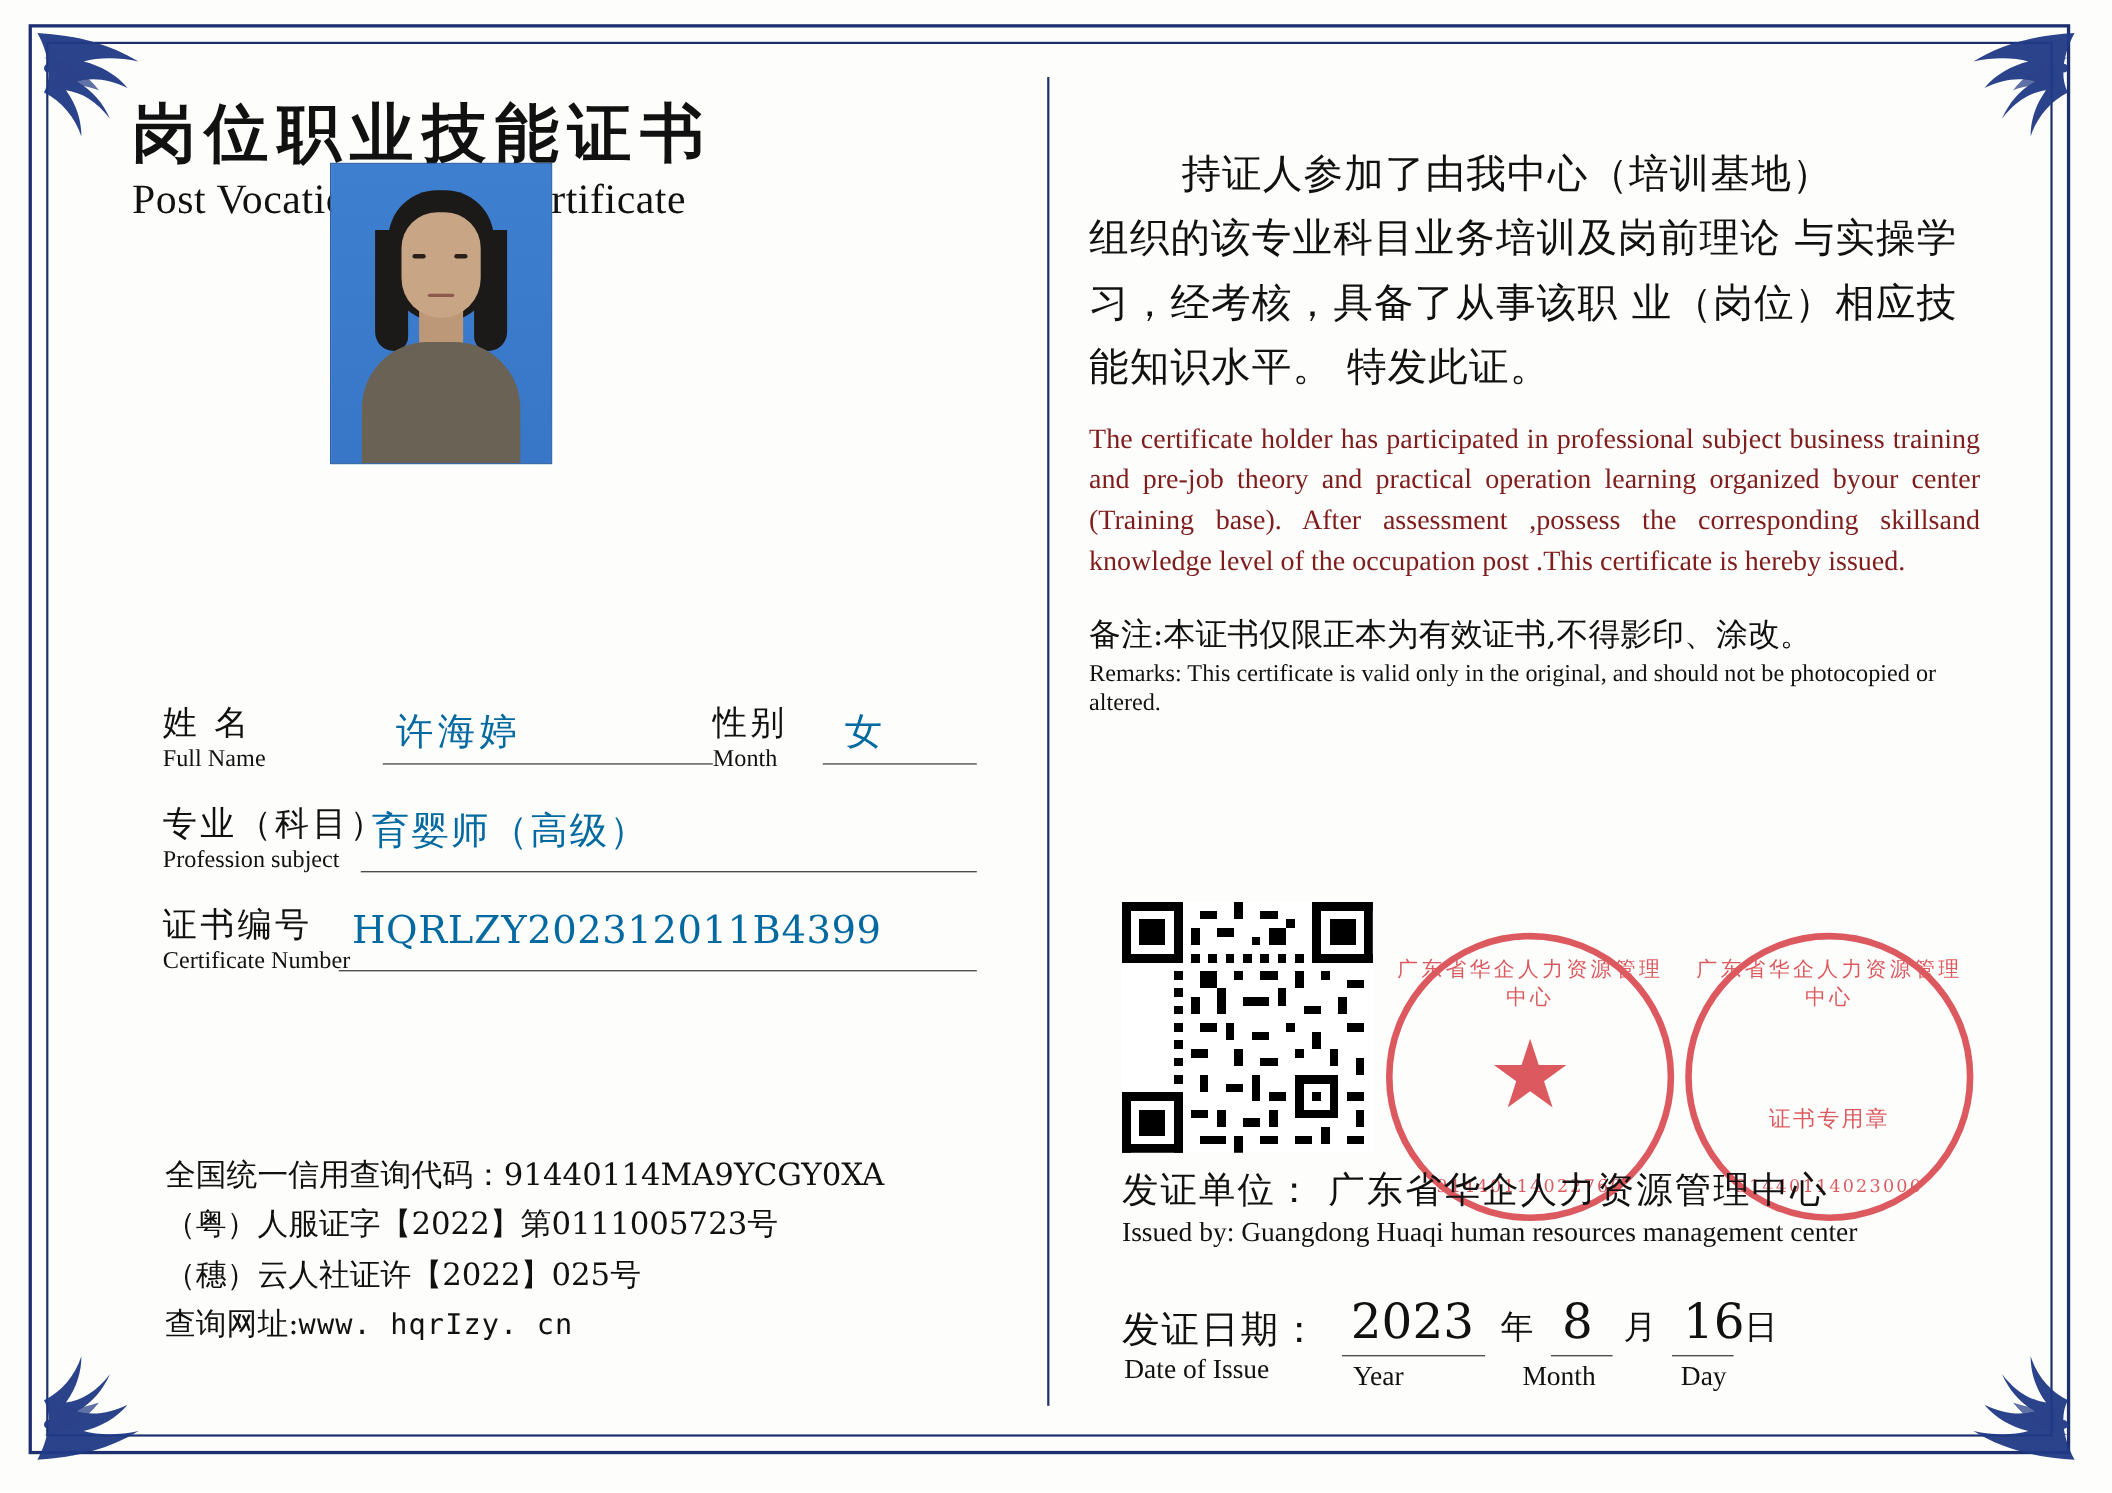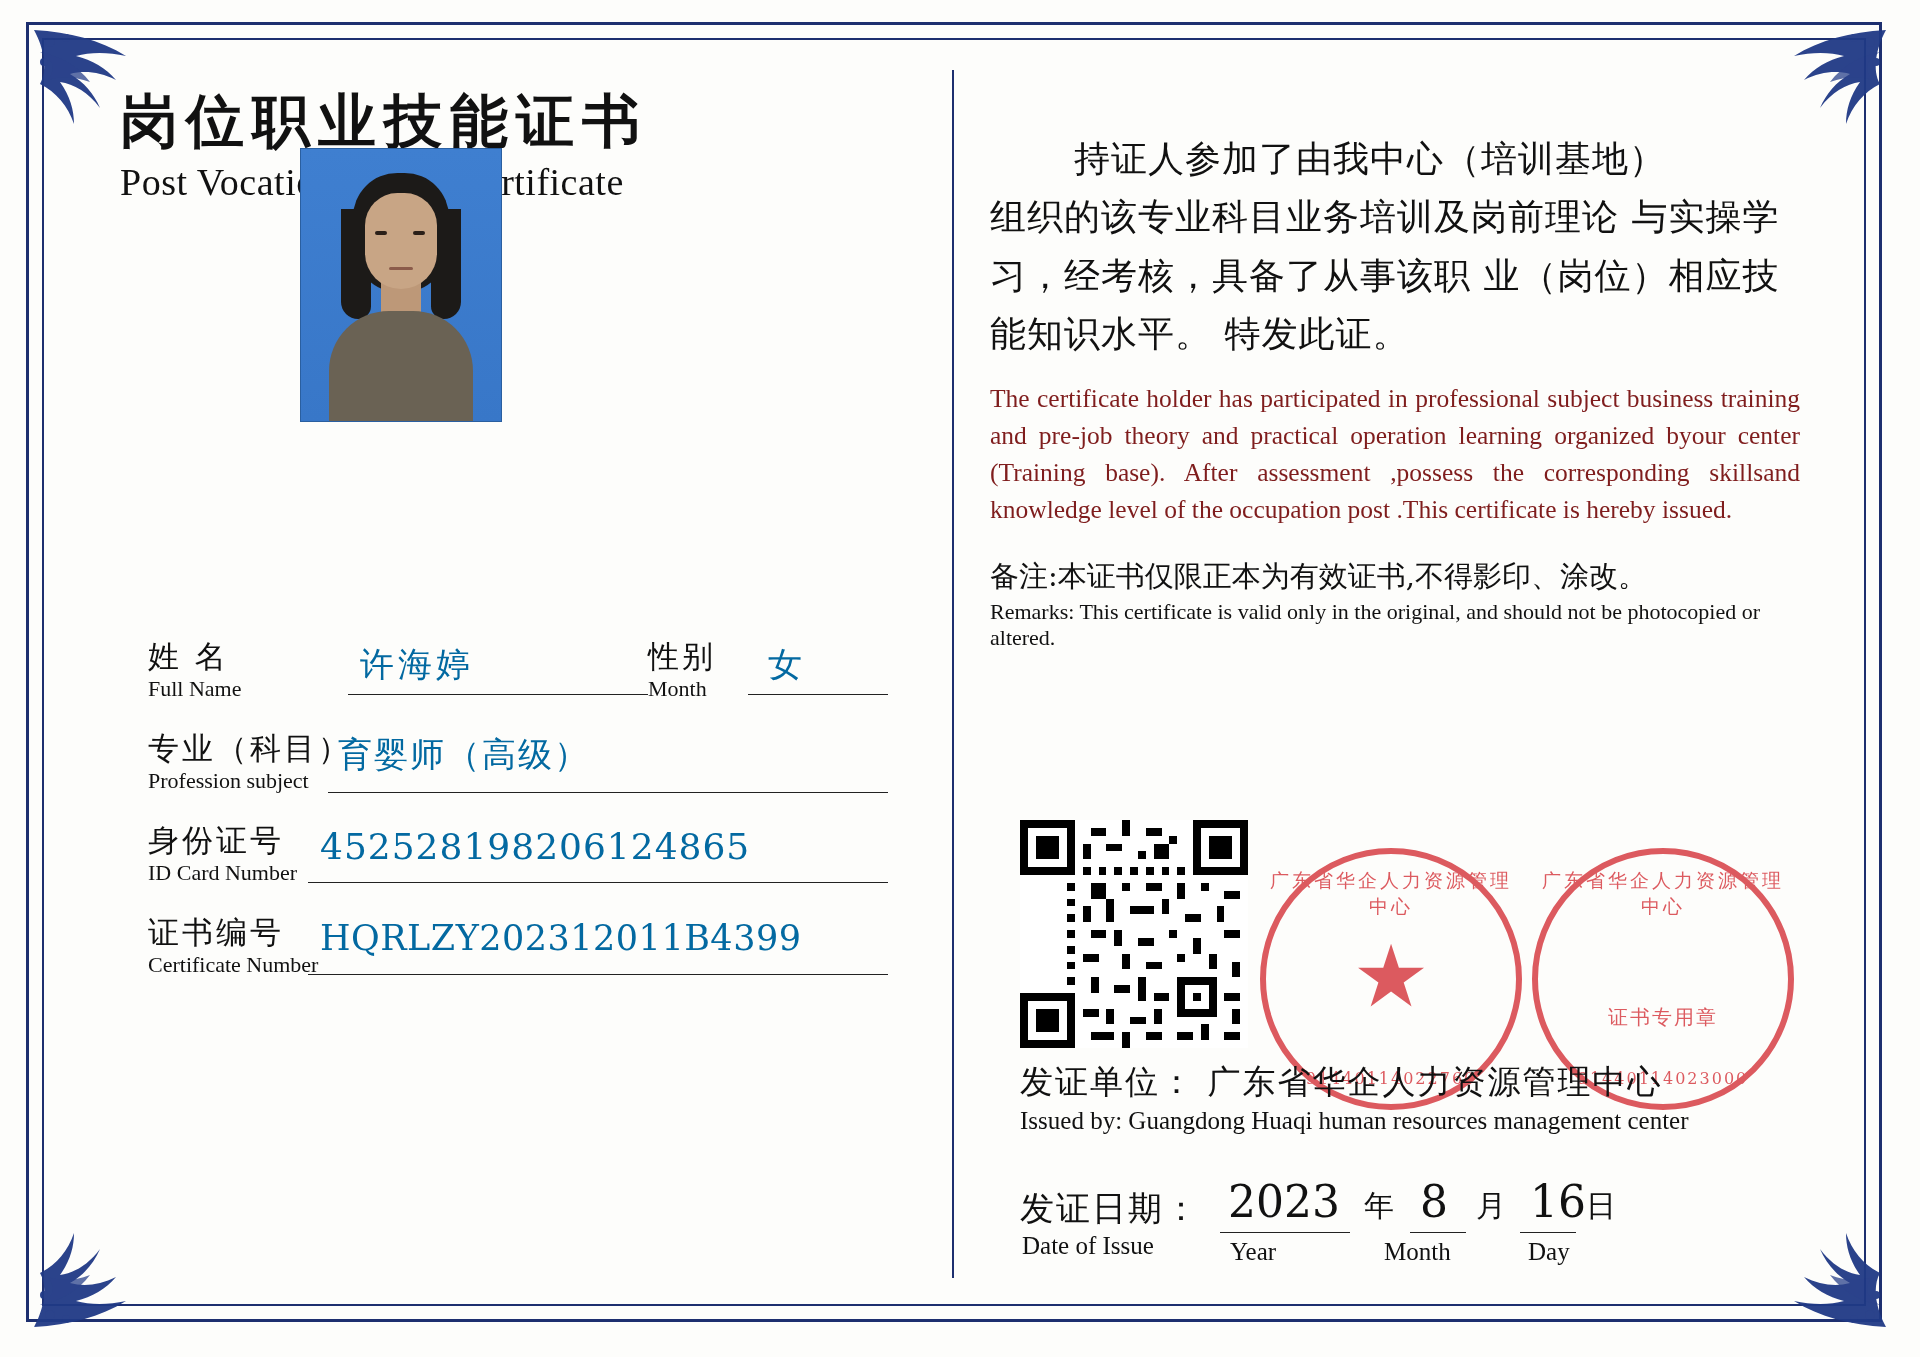--- a/index.html
+++ b/index.html
@@ -429,39 +429,39 @@
 
     <div class="row">
       <div class="lbl r2-lbl">
         <div class="cn">专业（科目）</div>
         <div class="en">Profession subject</div>
       </div>
       <div class="val r2-val">育婴师（高级）</div>
       <div class="underline r2-line"></div>
     </div>
 
-    <div class="row">
-      <div class="lbl">
-        <div class="cn">身份证号</div>
-        <div class="en">ID Card Number</div>
-      </div>
-      <div class="val r3-val">452528198206124865</div>
-      <div class="underline r3-line"></div>
-    </div>
 
     <div class="row">
       <div class="lbl">
         <div class="cn">证书编号</div>
         <div class="en">Certificate Number</div>
       </div>
       <div class="val r4-val">HQRLZY202312011B4399</div>
       <div class="underline r4-line"></div>
     </div>
   </div>
 
+  <div class="notes">
+    <div>全国统一信用查询代码：91440114MA9YCGY0XA</div>
+    <div>（粤）人服证字【2022】第0111005723号</div>
+    <div>（穗）云人社证许【2022】025号</div>
+    <div>
+      <span>查询网址:</span><span class="mono">www. hqrIzy. cn</span>
+    </div>
+  </div>
 
   <div class="right">
     <div class="para-cn">
       <span class="indent">持证人参加了由我中心（培训基地）</span>
       <span>组织的该专业科目业务培训及岗前理论</span>
       <span>与实操学习，经考核，具备了从事该职</span>
       <span>业（岗位）相应技能知识水平。</span>
       <span>特发此证。</span>
     </div>
     <div class="para-en">The certificate holder has participated in professional subject business training and pre-job theory and practical operation learning organized byour center (Training base). After assessment ,possess the corresponding skillsand knowledge level of the occupation post .This certificate is hereby issued.</div>

